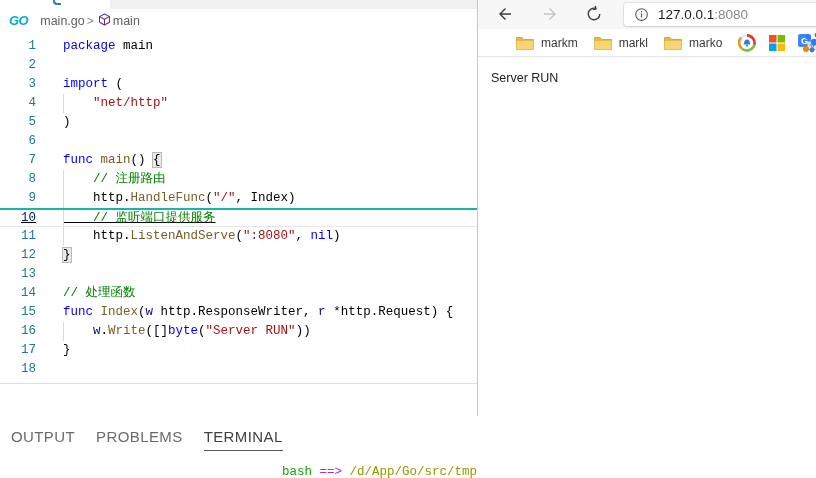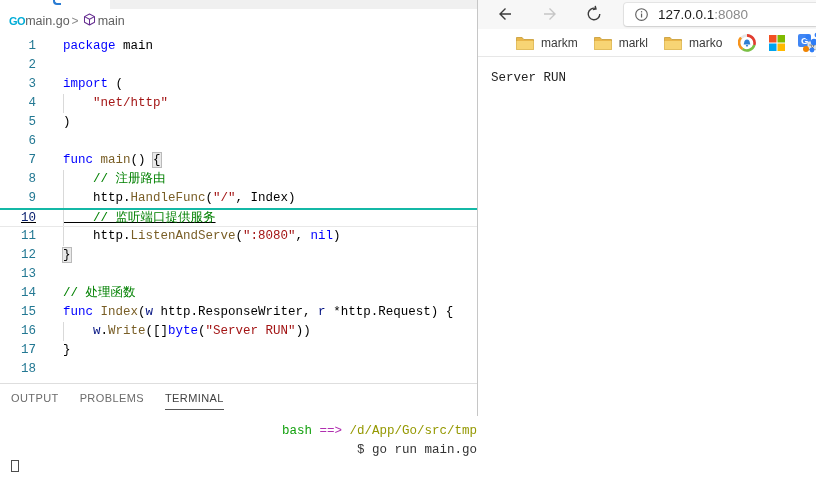--- a/index.html
+++ b/index.html
@@ -12,41 +12,41 @@
   
   #vscode { position:absolute; left:0; top:0; width:477px; height:478px; background:#fff; }
 
   .tabstrip { position:relative; height:9px; background:#f0f0f0; }
   .tab-remnant { position:absolute; left:0; top:0; width:110px; height:9px; background:#ffffff; }
   .tab-glyph { position:absolute; left:53px; top:0; width:8px; height:5px;
     border-bottom:2px solid #2b7cd3; border-left:2px solid #2b7cd3; border-radius:0 0 0 4px; }
 
   .breadcrumb { height:23px; display:flex; align-items:center; padding-left:9px;
     font-size:12.5px; color:#616161; background:#fff; }
-  .go-logo { font-weight:700; font-size:11px; letter-spacing:-0.5px;
-    color:#00acd7; margin-right:0; }
+  .go-logo { font-weight:700; font-style:italic; font-size:13px; letter-spacing:-0.5px;
+    color:#00acd7; margin-right:12px; }
   .crumb-sep { font-size:12px; color:#8a8a8a; margin:0 2px; }
   .cube-icon { margin:0 2px 0 2px; display:inline-block; }
 
   .editor { position:relative; height:351px; padding-top:5px; overflow:hidden; }
   .row { position:relative; display:flex; height:19px; line-height:19px;
     font-family:"Liberation Mono","DejaVu Sans Mono",monospace; font-size:12.5px; white-space:pre; }
   .row.cur { border-top:2px solid #14b8a6; border-bottom:1px solid #e8e8e8; line-height:17px;text-decoration:underline; }
   .row.guide::before { content:""; position:absolute; left:63px; top:0; bottom:0; width:1px; background:#d9d9d9; }
   .ln { flex:none; width:36px; text-align:right; color:#237893; user-select:none; }
   .row.cur .ln { color:#0b216f; }
   .codetext { padding-left:27px;text-align:center; }
   .tok-kw{color:#0000ff} .tok-fn{color:#795e26} .tok-str{color:#a31515}
   .tok-com{color:#008000} .tok-var{color:#001080} .tok-pl{color:#000000}
   .bracket-hl{ background:#e9e9e9; box-shadow:0 0 0 1px #bababa; }
 
   .panel { position:absolute; left:0; right:0; top:383px; bottom:0;
     border-top:1px solid #dedede; background:#fff; overflow:hidden; }
   .ptabs { display:flex; gap:21px; padding:8px 0 0 11px; }
-  .ptab { font-size:11px; letter-spacing:0.4px; color:#6b6b6b; padding-bottom:5px; cursor:pointer; }
+  .ptab { font-size:15px; letter-spacing:0.4px; color:#6b6b6b; padding-bottom:5px; cursor:pointer;margin-top:36px; }
   .ptab.active { color:#424242; border-bottom:1px solid #555; }
   .term { margin-top:12px; padding-left:11px;
     font-family:"Liberation Mono","DejaVu Sans Mono",monospace; font-size:12.5px; line-height:19px; white-space:pre;text-align:right; }
   .t-green{color:#13a10e} .t-mag{color:#b02eb0} .t-yel{color:#949800} .t-fg{color:#333333}
   .term-cursor { margin-left:11px; width:8px; height:12px; border:1px solid #4d4d4d; }
 
   
   #browser { position:absolute; left:477px; top:0; width:339px; height:416px;
     background:#fff; border-left:1px solid #c6c6c6; }
   .btoolbar { position:relative; height:29px; background:#f7f7f7; }
@@ -58,21 +58,21 @@
   .url .port { color:#8a8a8a; }
 
   .bbar { position:relative; height:28px; background:#fff; border-bottom:1px solid #e7e7e7;
     display:flex; align-items:center; padding-left:13px; overflow:hidden; }
   .bitem { display:flex; align-items:center; margin-right:16px; cursor:pointer; }
   .bitem .blabel { font-size:12px; color:#3a3a3a; margin-left:7px; }
   .bicon { display:flex; align-items:center; margin-right:13px; }
   .edge-cut { position:absolute; right:0; top:0; width:14px; height:28px; overflow:hidden; }
 
   .bcontent { padding:14px 12px 0 13px;
-    font-family:Liberation Mono, monospace; font-size:12.5px; color:#222; }
+    font-family:Liberation Sans, sans-serif; font-size:12.5px; color:#222; }
 </style>
 </head>
 <body>
 
 <div id="vscode">
 
   <div class="tabstrip">
     <div class="tab-remnant">
       <div class="tab-glyph"></div>
     </div>

